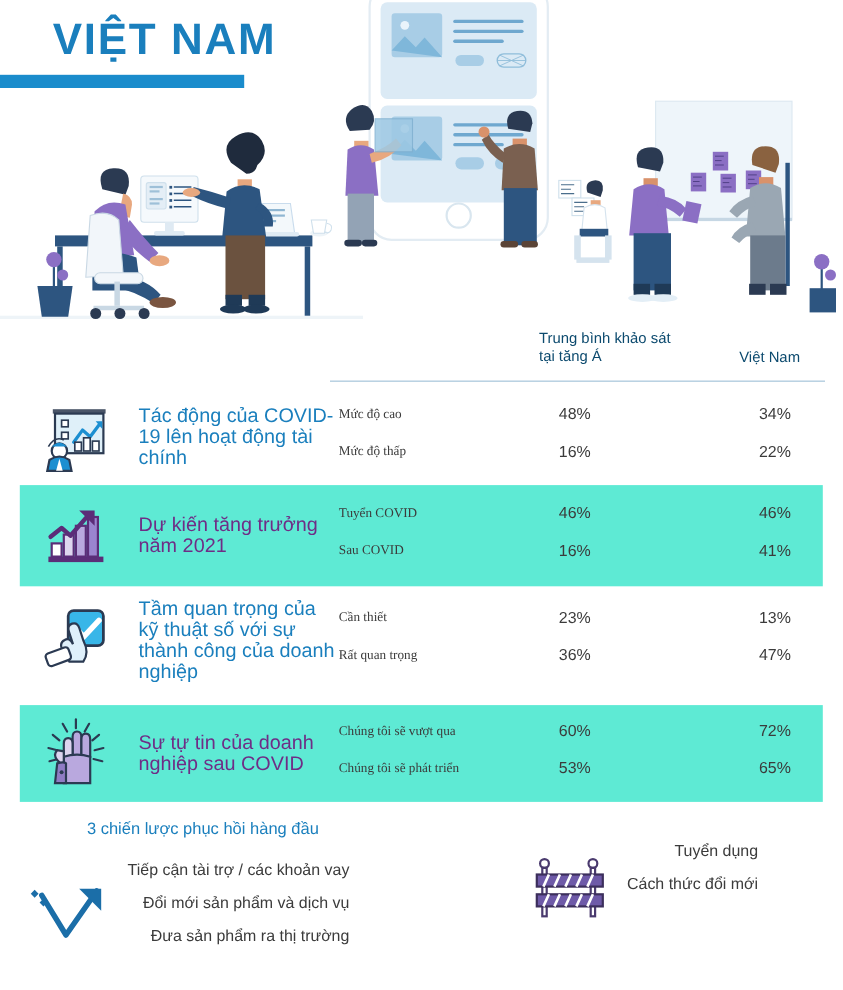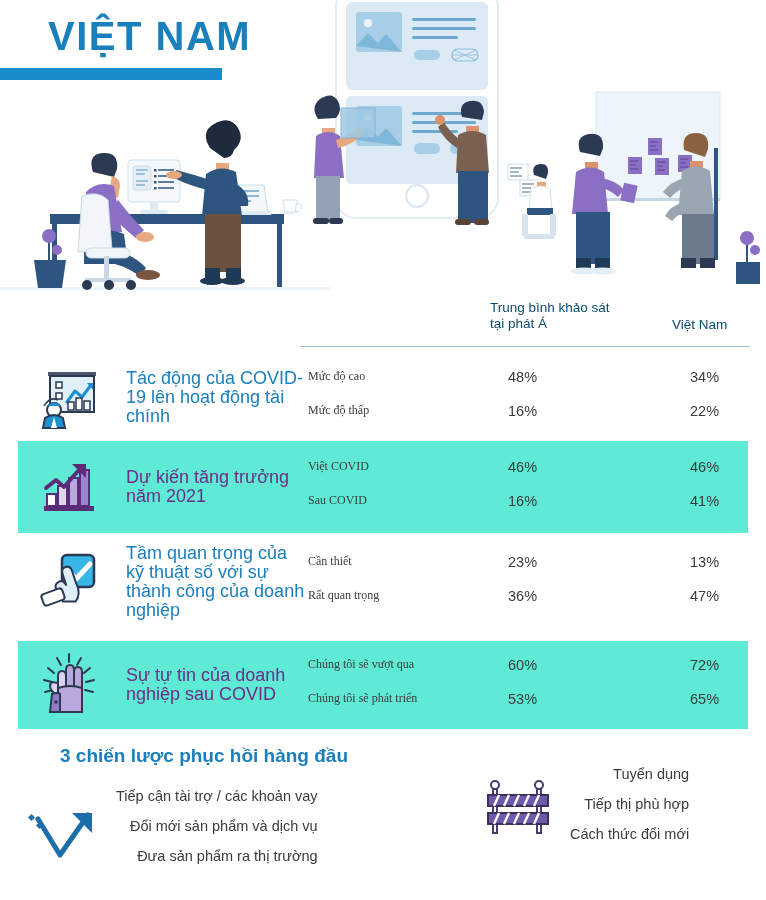--- a/index.html
+++ b/index.html
@@ -49,21 +49,21 @@
   .metric{position:relative;height:34px;}
   .metric .m-name{position:absolute;left:0;top:6px;font-size:12px;color:#3b3b3b;font-family:Liberation Serif, serif;}
   .metric .m-asia{position:absolute;left:200px;top:6px;font-size:14.5px;color:#3b3b3b;}
   .metric .m-vn{position:absolute;left:382px;top:6px;font-size:14.5px;color:#3b3b3b;}
 
   
   .bottom{position:absolute;left:0;top:745px;width:766px;height:155px;}
   .bsec{position:absolute;top:0;}
   .bsec.left{left:20px;width:440px;}
   .bsec.right{left:470px;width:296px;}
-  .bhead{font-size:19px;font-weight:bold;margin-left:40px;}
+  .bhead{font-size:15px;font-weight:normal;margin-left:59px;}
   .bhead.blue{color:#1a7fbd;}
   .bhead.purple{color:#6f2d86;}
   .bbody{position:relative;margin-top:14px;height:105px;}
   .bicon{position:absolute;left:4px;top:22px;width:76px;height:64px;}
   .bsec.right .bicon{left:12px;top:18px;width:72px;height:62px;}
   .blist{position:absolute;left:96px;top:0;}
   .bsec.right .blist{left:100px;}
   .blist li{list-style:none;font-size:14.5px;line-height:30px;color:#3b3b3b;white-space:nowrap;text-align:right;}
   .blist{margin:0;padding:0;}
 </style>
@@ -257,21 +257,21 @@
   </div>
 
   <div class="header">
     <div class="title">VIỆT NAM</div>
     <div class="title-rule"></div>
   </div>
 
   <div class="table">
     <div class="col-head asia">
       <div>Trung bình khảo sát</div>
-      <div>tại phát Á</div>
+      <div>tại tăng Á</div>
     </div>
     <div class="col-head vn">Việt Nam</div>
     <div class="head-rule"></div>
 
     <div class="row" style="top:58px;height:86px;">
       <div class="icon">
         <svg width="74" height="74" viewBox="0 0 74 74">
           <rect x="16" y="12" width="48" height="4" fill="#4a5568"></rect>
           <rect x="18" y="16" width="44" height="36" fill="#dff0f9" stroke="#2b3a52" stroke-width="2"></rect>
           <rect x="24" y="22" width="6" height="6" fill="#ffffff" stroke="#2b3a52" stroke-width="1.5"></rect>
@@ -311,21 +311,21 @@
           <rect x="26" y="36" width="9" height="20" fill="#ded6ef" stroke="#5b2d78" stroke-width="2"></rect>
           <rect x="37" y="28" width="9" height="28" fill="#b9a8de" stroke="#5b2d78" stroke-width="2"></rect>
           <rect x="48" y="20" width="9" height="36" fill="#9b85cf" stroke="#5b2d78" stroke-width="2"></rect>
           <path d="M14 38 l10 -8 l8 7 l14 -16" fill="none" stroke="#5b2d78" stroke-width="4" stroke-linecap="round" stroke-linejoin="round"></path>
           <path d="M40 14 h14 v14 z" fill="#5b2d78"></path>
         </svg>
       </div>
       <div class="label purple">Dự kiến tăng trưởng năm 2021</div>
       <div class="metrics">
         <div class="metric">
-          <span class="m-name">Việt COVID</span>
+          <span class="m-name">Tuyển COVID</span>
           <span class="m-asia">46%</span>
           <span class="m-vn">46%</span>
         </div>
         <div class="metric">
           <span class="m-name">Sau COVID</span>
           <span class="m-asia">16%</span>
           <span class="m-vn">41%</span>
         </div>
       </div>
     </div>
@@ -425,20 +425,19 @@
             <rect x="6" y="18" width="60" height="11" fill="#6e5aa8" stroke="#3c2f5c" stroke-width="2"></rect>
             <rect x="6" y="36" width="60" height="11" fill="#6e5aa8" stroke="#3c2f5c" stroke-width="2"></rect>
             <g stroke="#ffffff" stroke-width="2.4">
               <path d="M12 29 l5 -11 M22 29 l5 -11 M32 29 l5 -11 M42 29 l5 -11 M52 29 l5 -11"></path>
               <path d="M12 47 l5 -11 M22 47 l5 -11 M32 47 l5 -11 M42 47 l5 -11 M52 47 l5 -11"></path>
             </g>
           </svg>
         </div>
         <ul class="blist">
           <li>Tuyển dụng</li>
-          <li>Tiếp thị phù hợp</li>
           <li>Cách thức đổi mới</li>
         </ul>
       </div>
     </div>
 
   </div>
 </div>
 
 </body></html>

